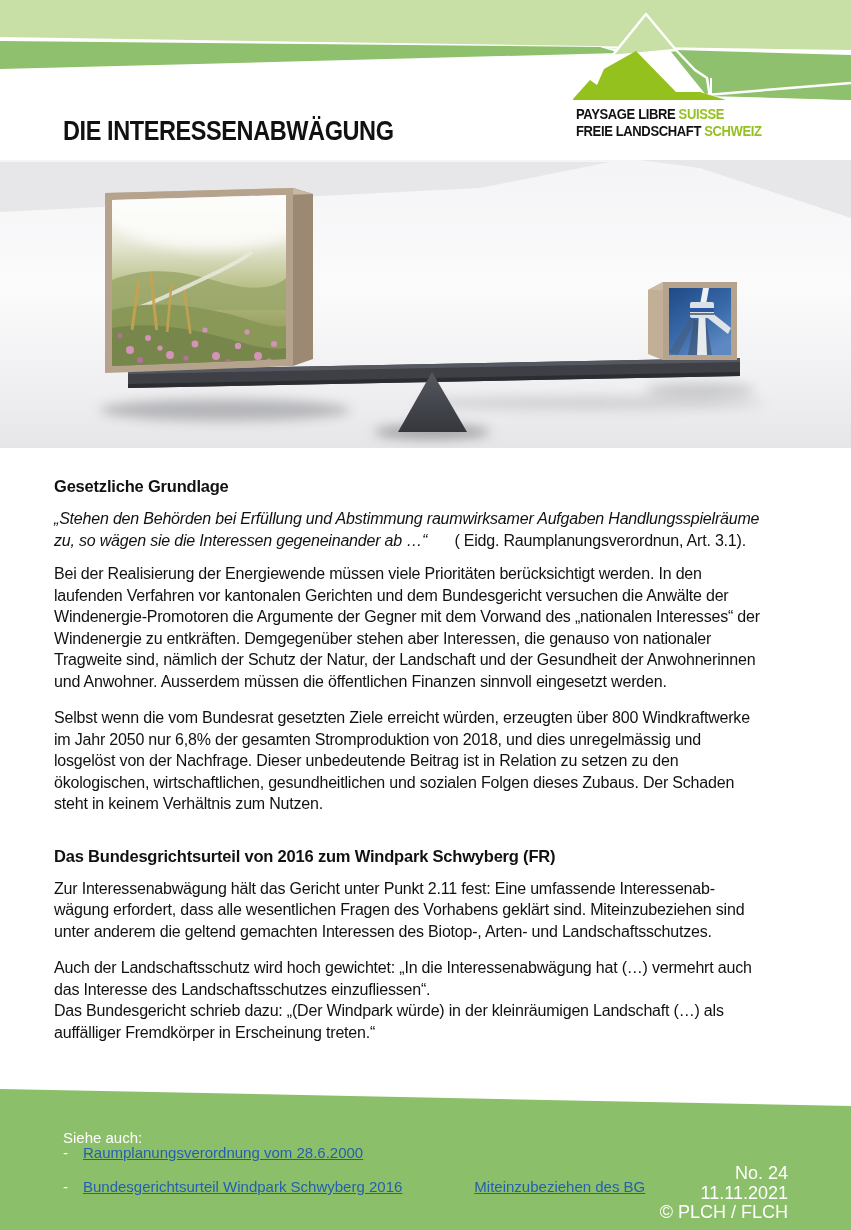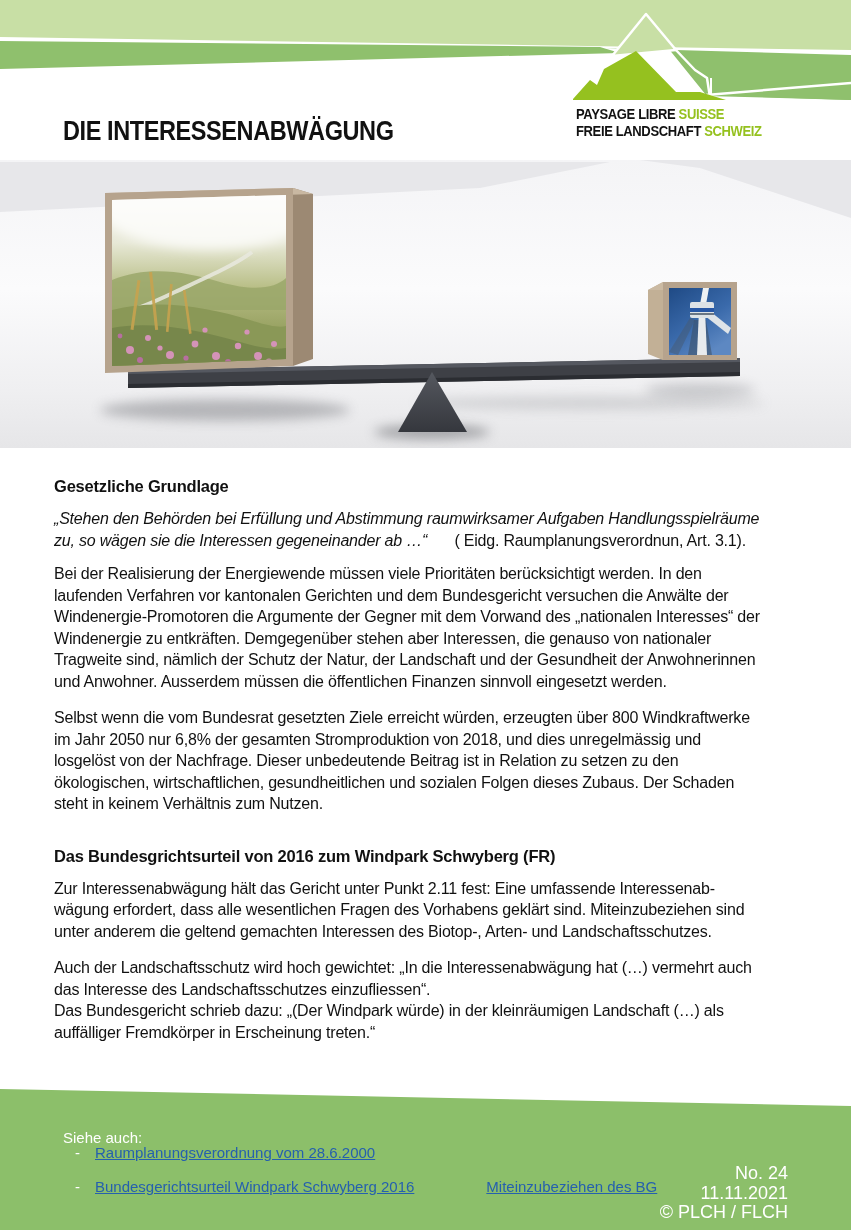--- a/index.html
+++ b/index.html
@@ -35,21 +35,21 @@
   .content .last{margin-bottom:12px;}
 
   
   .footer{
     position:absolute;left:0;top:1082px;width:851px;height:148px;background:#8cbf6a;
     -webkit-clip-path:polygon(0 7px,100% 24px,100% 100%,0 100%);
     clip-path:polygon(0 7px,100% 24px,100% 100%,0 100%);
     color:#fff;font-size:15px;
   }
   .see-also{position:absolute;left:63px;top:26px;margin-top:21px;}
-  .flink-row{position:absolute;left:75px;white-space:nowrap;}
+  .flink-row{position:absolute;left:63px;white-space:nowrap;}
   .flink-row .dash{color:#fff;display:inline-block;width:20px;}
   .flink-row a{color:#2560ae;text-decoration:underline;}
   .row1{top:62px;}
   .row2{top:96px;}
   .flink2{margin-left:72px;}
   .footer-meta{position:absolute;right:63px;top:82px;text-align:right;font-size:18px;line-height:19.5px;color:#fff;}
 </style>
 </head>
 <body>
 

